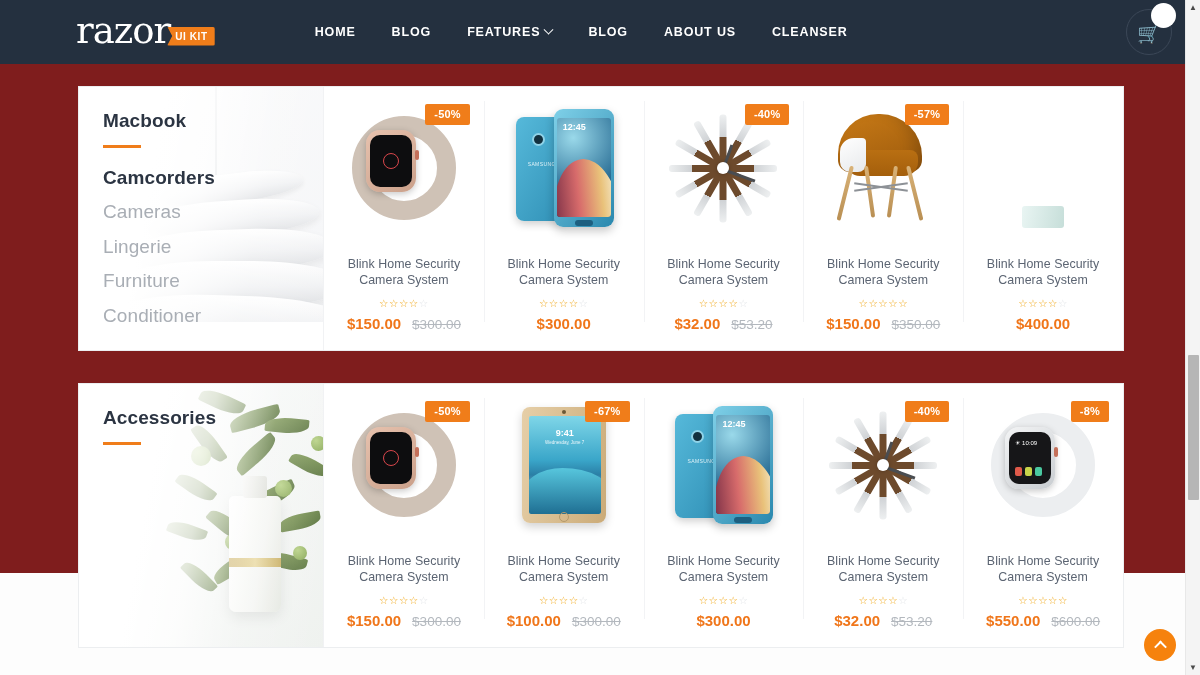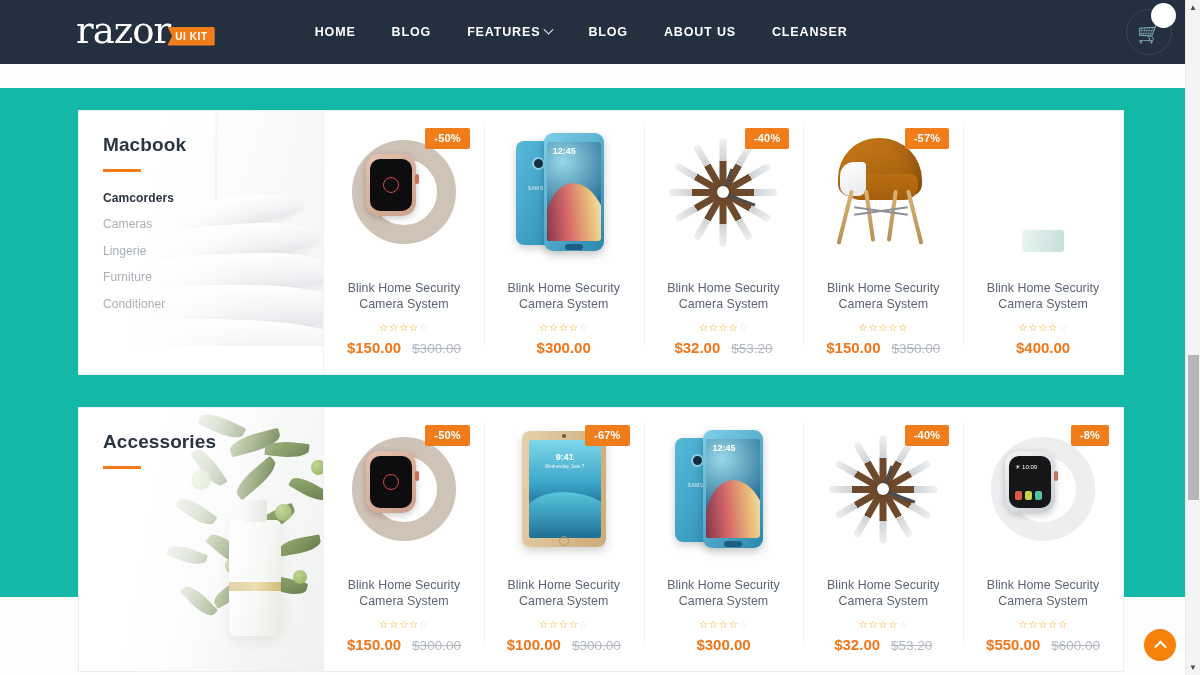--- a/index.html
+++ b/index.html
@@ -92,23 +92,22 @@
     border-radius: 50%;
     font-size: 10px;
     font-weight: 700;
     color: #24303f;
     display: flex; align-items: center; justify-content: center;
   }
 
   
   .page {
     padding: 22px 76px 0 78px;
-    background: #14b8a6;
+    background: #7f1d1d;
     height: 509px;
-    margin-top: 24px;
   }
 
   .section {
     background: #ffffff;
     border: 1px solid #eceef0;
     display: flex;
     margin-bottom: 32px;
   }
   .section-1 { height: 265px; }
   .section-2 { height: 265px; }
@@ -135,21 +134,21 @@
     color: #2b3442;
     letter-spacing: .1px;
   }
   .side-rule {
     width: 38px; height: 2.5px;
     background: #f07d1a;
     margin: 13px 0 19px 0;
   }
   .side-list { list-style: none; }
   .side-list li {
-    font-size: 12px;
+    font-size: 19px;
     color: #a9aeb5;
     margin-bottom: 12.5px;
     cursor: pointer;
     letter-spacing: .1px;
   }
   .side-list li.active { color: #2b3442; font-weight: 700; }
 
   
   .lamp-cord { position:absolute; left:136px; top:-4px; width:2px; height:92px; background:#d9dcdf; }
   .lamp { position:absolute; left:38px; top:78px; width:230px; height:200px; }
@@ -279,21 +278,21 @@
   
   .ph { position:relative; width:96px; height:118px; }
   .ph .back {
     position:absolute; left:0; top:8px; width:52px; height:104px;
     background:linear-gradient(120deg,#56b9da,#2f8fb5);
     border-radius:8px; box-shadow:0 3px 8px rgba(0,0,0,.2);
   }
   .ph .cam { position:absolute; left:16px; top:16px; width:13px; height:13px; border-radius:50%; background:#13313f; border:2px solid #8fd3e8;}
   .ph .logo { position:absolute; left:4px; top:44px; width:44px; text-align:center; font-size:5px; color:#dff2f8; letter-spacing:.4px;}
   .ph .front {
-    position:absolute; left:28px; top:0; width:60px; height:118px;
+    position:absolute; left:38px; top:0; width:60px; height:118px;
     background:linear-gradient(125deg,#7fd0e8,#2a88ae);
     border-radius:9px; box-shadow:0 4px 10px rgba(0,0,0,.22);
     overflow:hidden;
   }
   .ph .screen {
     position:absolute; left:3px; top:9px; right:3px; bottom:10px;
     background:radial-gradient(circle at 30% 20%,#9ad9ea,#2b6f96 60%,#123a56);
     border-radius:3px; overflow:hidden;
   }
   .ph .wave {

